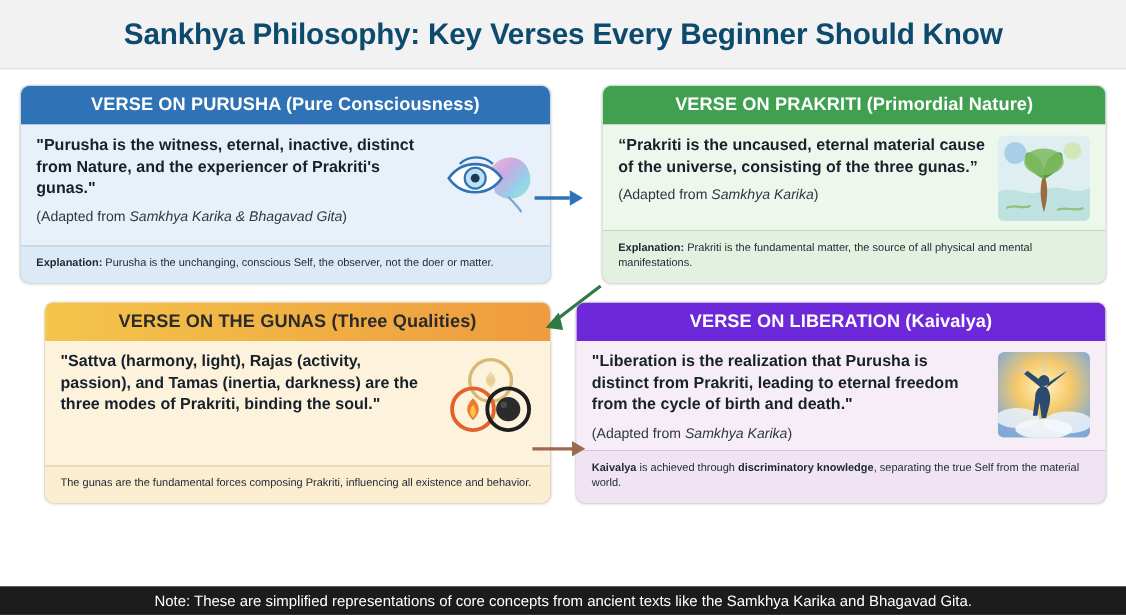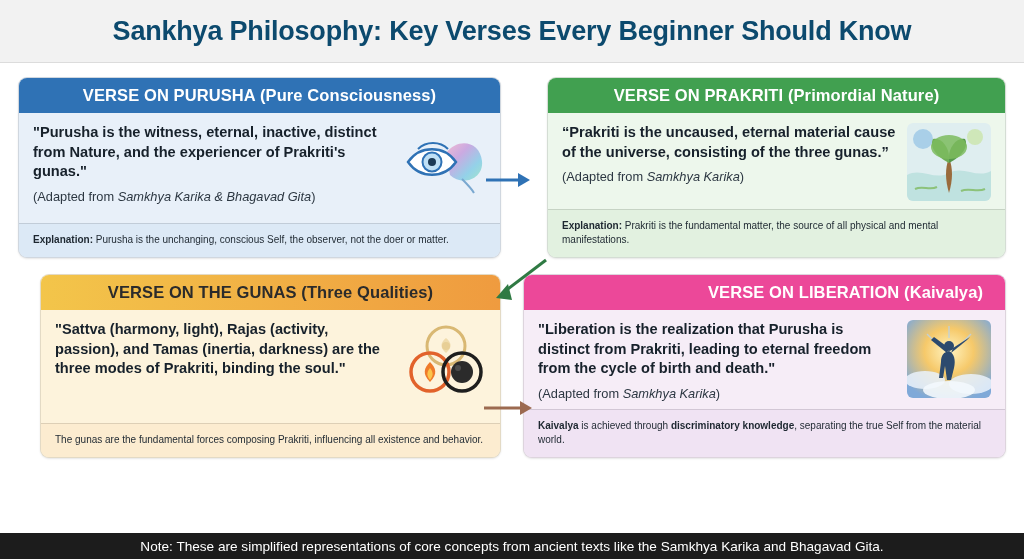--- a/index.html
+++ b/index.html
@@ -114,21 +114,21 @@
   
   .c2 { background: #edf7ec; margin-left: 24px; }
   .c2 .card-header { background: #41a050; }
   .c2 .card-footer { background: #e2f1e0; }
   
   .c3 { background: #fdf3dc; margin-left: 22px; }
   .c3 .card-header { background: linear-gradient(90deg, #f3c54a 0%, #ef9b3f 100%); color: #2b2b2b; }
   .c3 .card-footer { background: #fcecd0; }
   
   .c4 { background: #f6edf7; }
-  .c4 .card-header { background: #ec4899; text-align: right; }
+  .c4 .card-header { background: #6d28d9; }
   .c4 .card-footer { background: #f0e3f3; }
 
   
   .art svg { display: block; width: 100%; height: 100%; }
 
   
   .arrow {
     position: absolute;
     z-index: 5;
     pointer-events: none;

